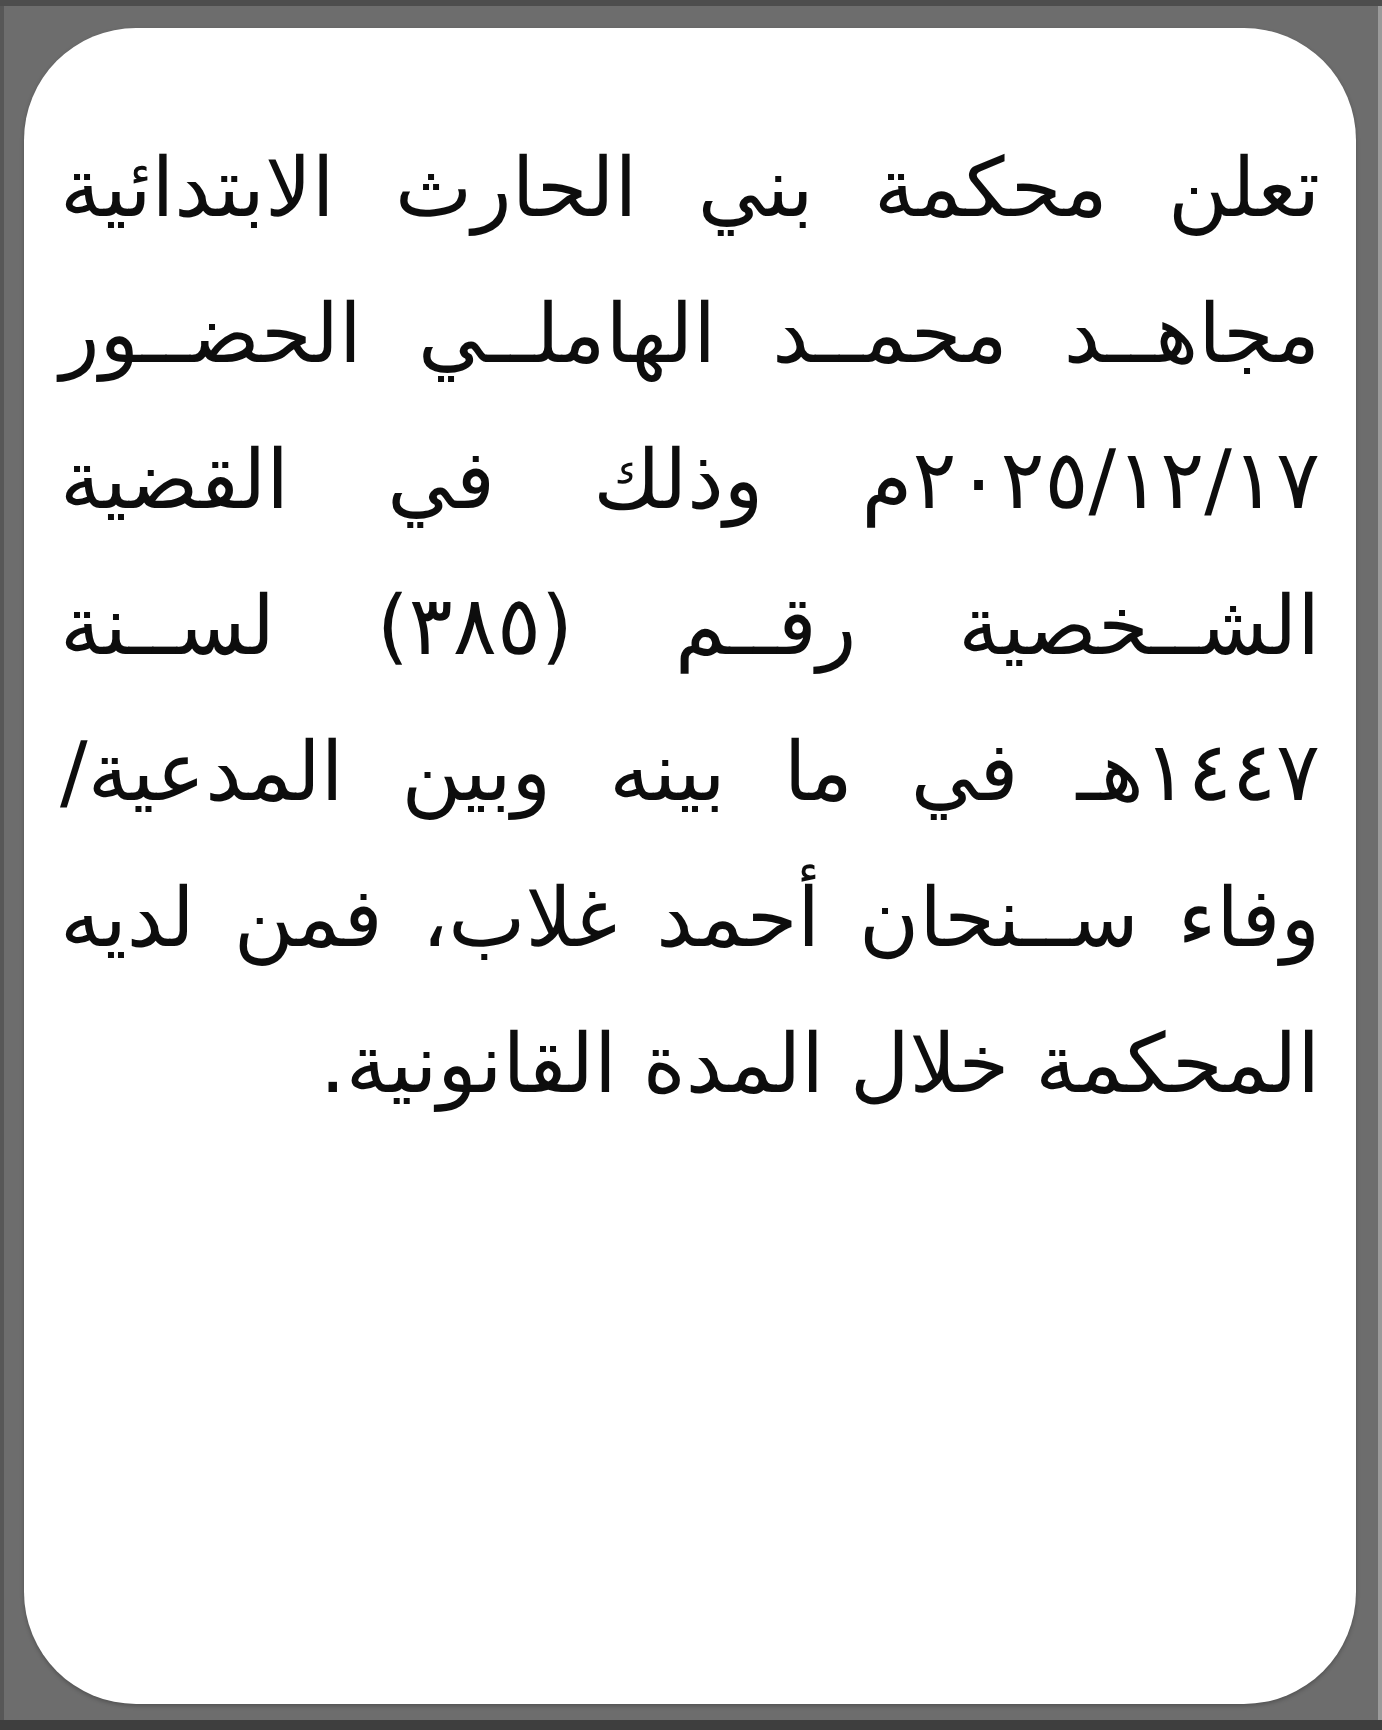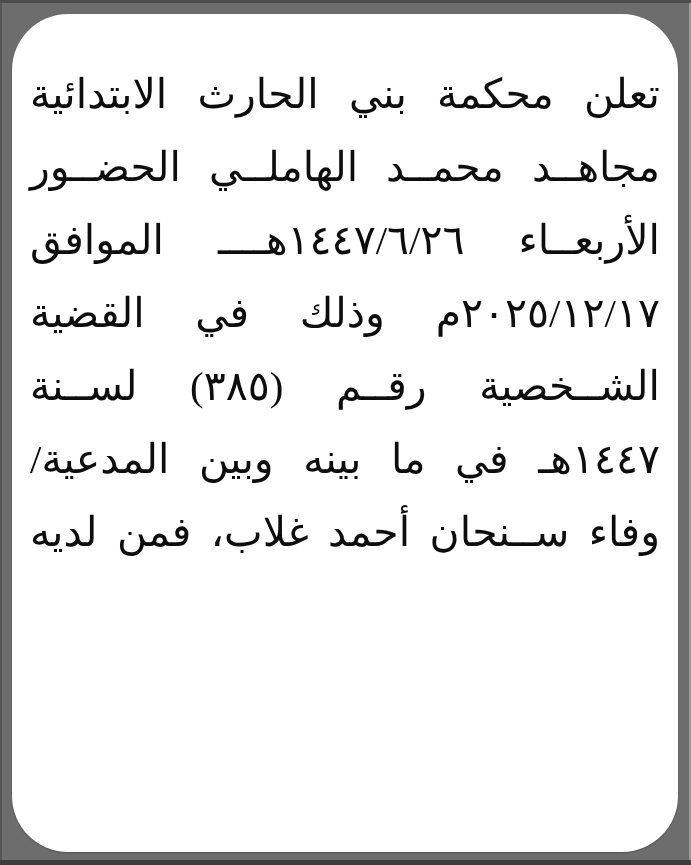--- a/index.html
+++ b/index.html
@@ -47,34 +47,33 @@
     letter-spacing: 0;
   }
   .line {
     height: 73px;
     line-height: 73px;
     white-space: nowrap;
     text-align: justify;
     
     text-align-last: justify;
     overflow: visible;
-    font-family: Liberation Serif, serif;
   }
   .line.last {
     text-align-last: right;
   }
 </style>
 </head>
 <body>
 
 <div class="page">
   <div class="card">
     <div class="text-block" dir="rtl">
       <div class="line">تعلن محكمة بني الحارث الابتدائية</div>
       <div class="line">مجاهــد محمــد الهاملــي الحضــور</div>
-      <div class="line">الأربعــاء ١٤٤٧/٦/٢٦هــــ الموافق</div>
       <div class="line">٢٠٢٥/١٢/١٧م وذلك في القضية</div>
       <div class="line">الشــخصية رقــم (٣٨٥) لســنة</div>
       <div class="line">١٤٤٧هـ في ما بينه وبين المدعية/</div>
       <div class="line">وفاء ســنحان أحمد غلاب، فمن لديه</div>
+      <div class="line last">المحكمة خلال المدة القانونية.</div>
     </div>
   </div>
 </div>
 
 </body></html>

